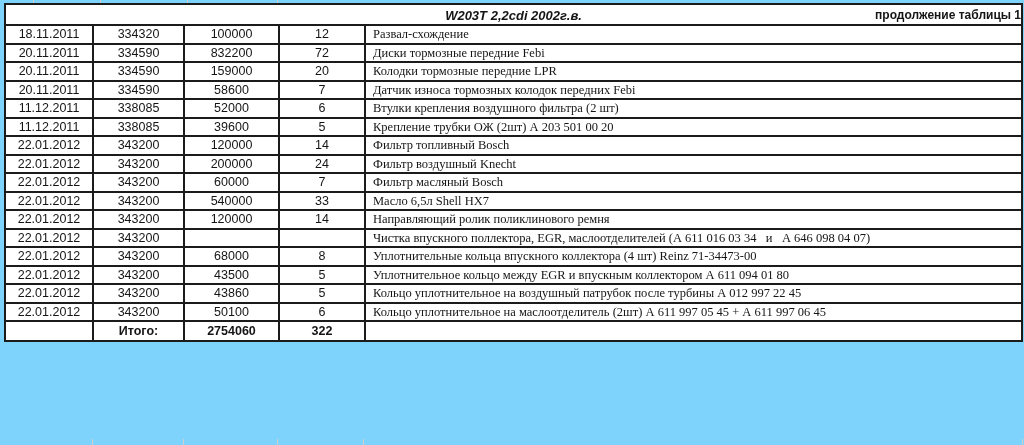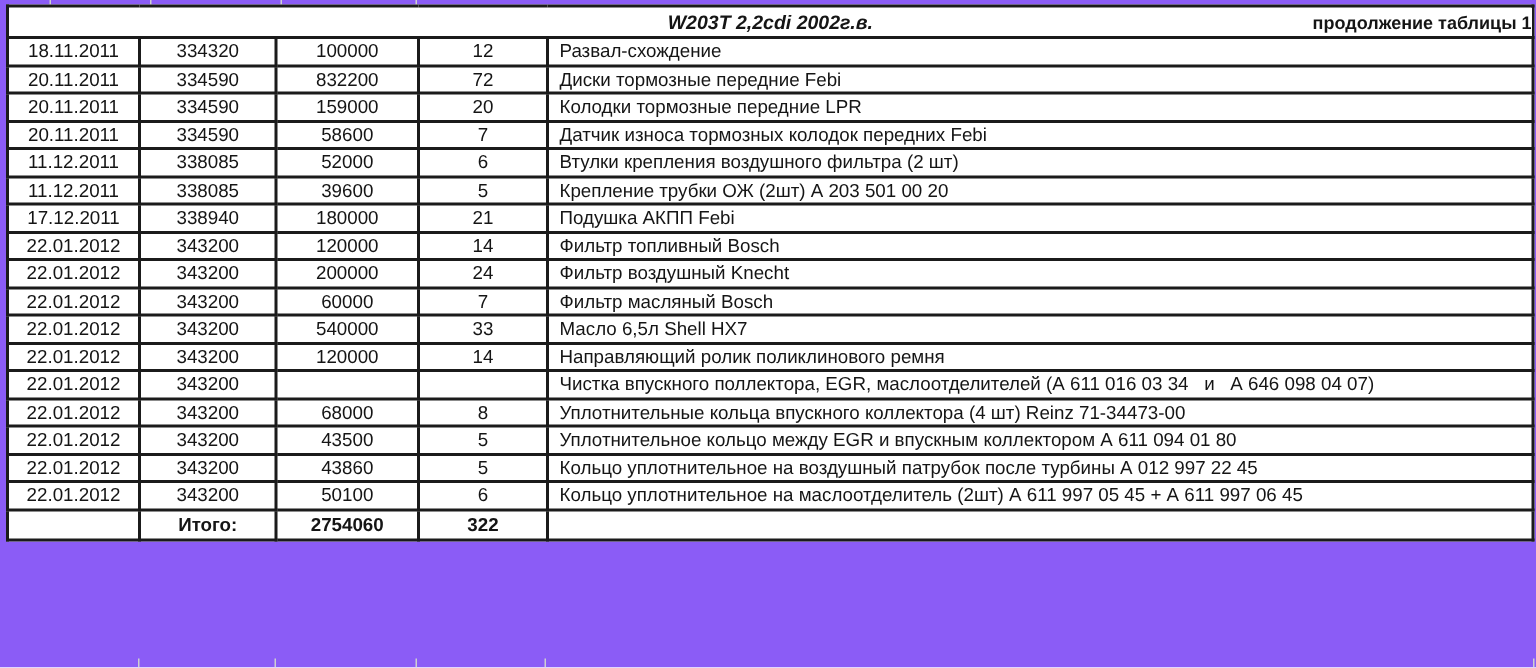--- a/index.html
+++ b/index.html
@@ -1,17 +1,17 @@
 <!DOCTYPE html>
 <html><head>
 <meta charset="utf-8">
 <style>
   html,body{margin:0;padding:0;background:#fff;}
   #screen{
-    position:relative;width:1024px;height:445px;background:#8b5cf6;overflow:hidden;
+    position:relative;width:1024px;height:445px;background:#7dd3fc;overflow:hidden;
     font-family:"Liberation Sans", sans-serif;color:#151515;
   }
   
   .vgrid{position:absolute;width:1px;background:#cfcfcf;}
   .vgrid.top{top:0;height:5px;}
   .vgrid.bottom{top:439px;height:6px;}
 
   table.main{
     position:absolute;left:4px;top:3px;width:1017px;
     border-collapse:collapse;table-layout:fixed;background:#fff;
@@ -33,21 +33,21 @@
   
   tr.header-row th{
     height:44px;font-weight:bold;font-style:italic;font-size:13px;
     line-height:16px;text-align:center;vertical-align:middle;padding:0 8px;
   }
   
   tr.data-row td{
     height:18.5px;font-size:12.5px;line-height:14px;
     text-align:center;vertical-align:middle;white-space:nowrap;
   }
-  tr.data-row td.note-cell{text-align:left;padding-left:7px;padding-right:4px;}
+  tr.data-row td.note-cell{text-align:left;padding-left:7px;padding-right:4px;font-family:Liberation Serif, serif;}
   td.selected{
     position:relative;z-index:2;
     outline:3px solid #575757;outline-offset:-2px;
   }
   .fill-handle{
     position:absolute;right:-2px;bottom:-2px;width:5px;height:5px;
     background:#2e2e2e;border:1px solid #ffffff;box-sizing:border-box;z-index:3;
   }
   
   tr.total-row td{
@@ -119,27 +119,20 @@
           <td class="note-cell">Втулки крепления воздушного фильтра (2 шт)</td>
         </tr>
         <tr class="data-row">
           <td>11.12.2011</td>
           <td>338085</td>
           <td>39600</td>
           <td>5</td>
           <td class="note-cell">Крепление трубки ОЖ (2шт) А 203 501 00 20</td>
         </tr>
         <tr class="data-row">
-          <td>17.12.2011</td>
-          <td>338940</td>
-          <td>180000</td>
-          <td>21</td>
-          <td class="note-cell">Подушка АКПП Febi</td>
-        </tr>
-        <tr class="data-row">
           <td>22.01.2012</td>
           <td>343200</td>
           <td>120000</td>
           <td>14</td>
           <td class="note-cell">Фильтр топливный Bosch</td>
         </tr>
         <tr class="data-row">
           <td>22.01.2012</td>
           <td>343200</td>
           <td>200000</td>

